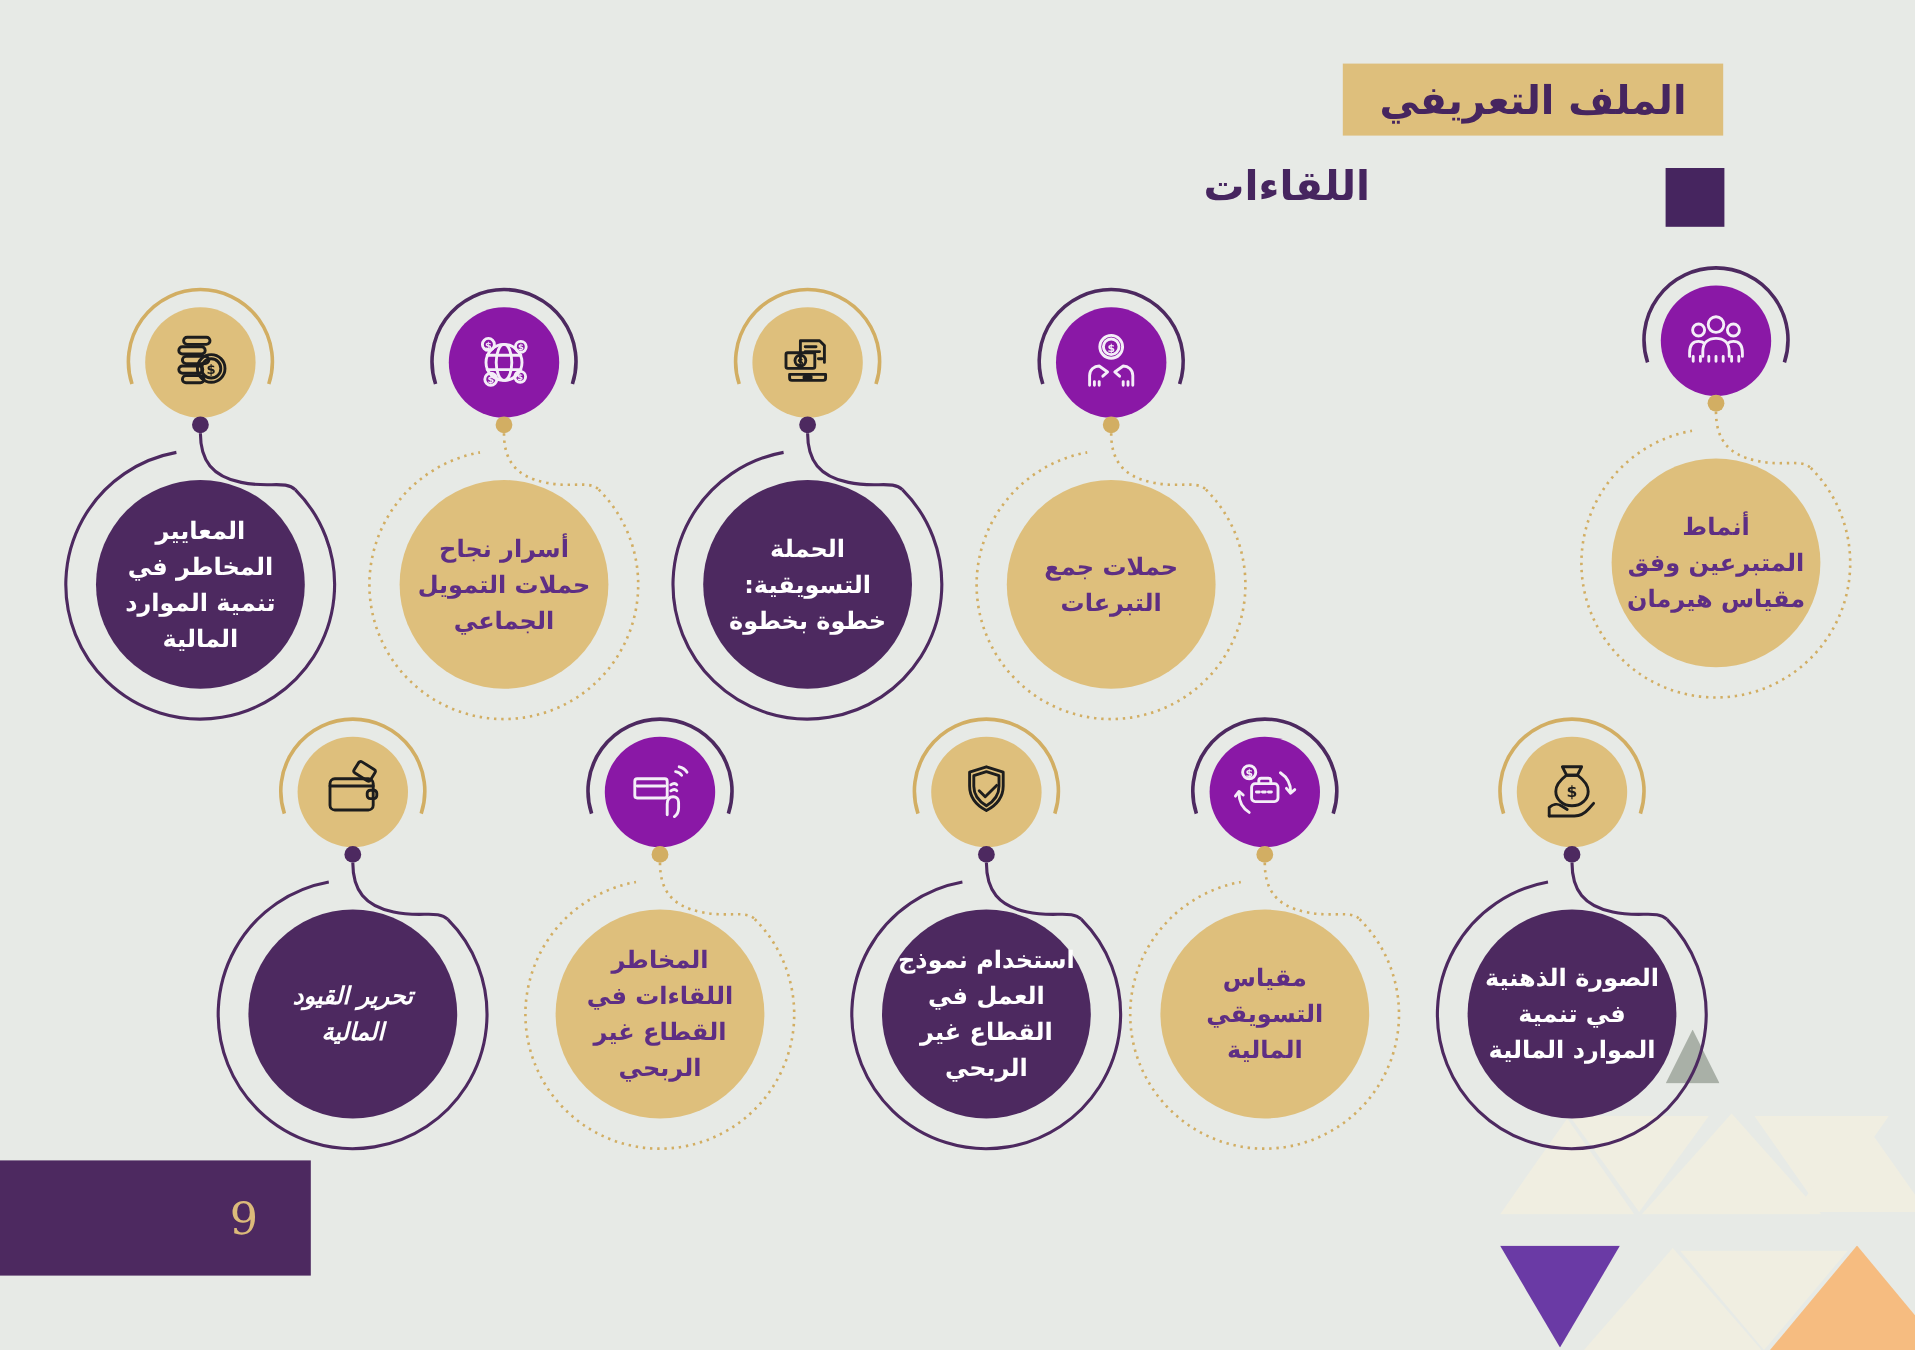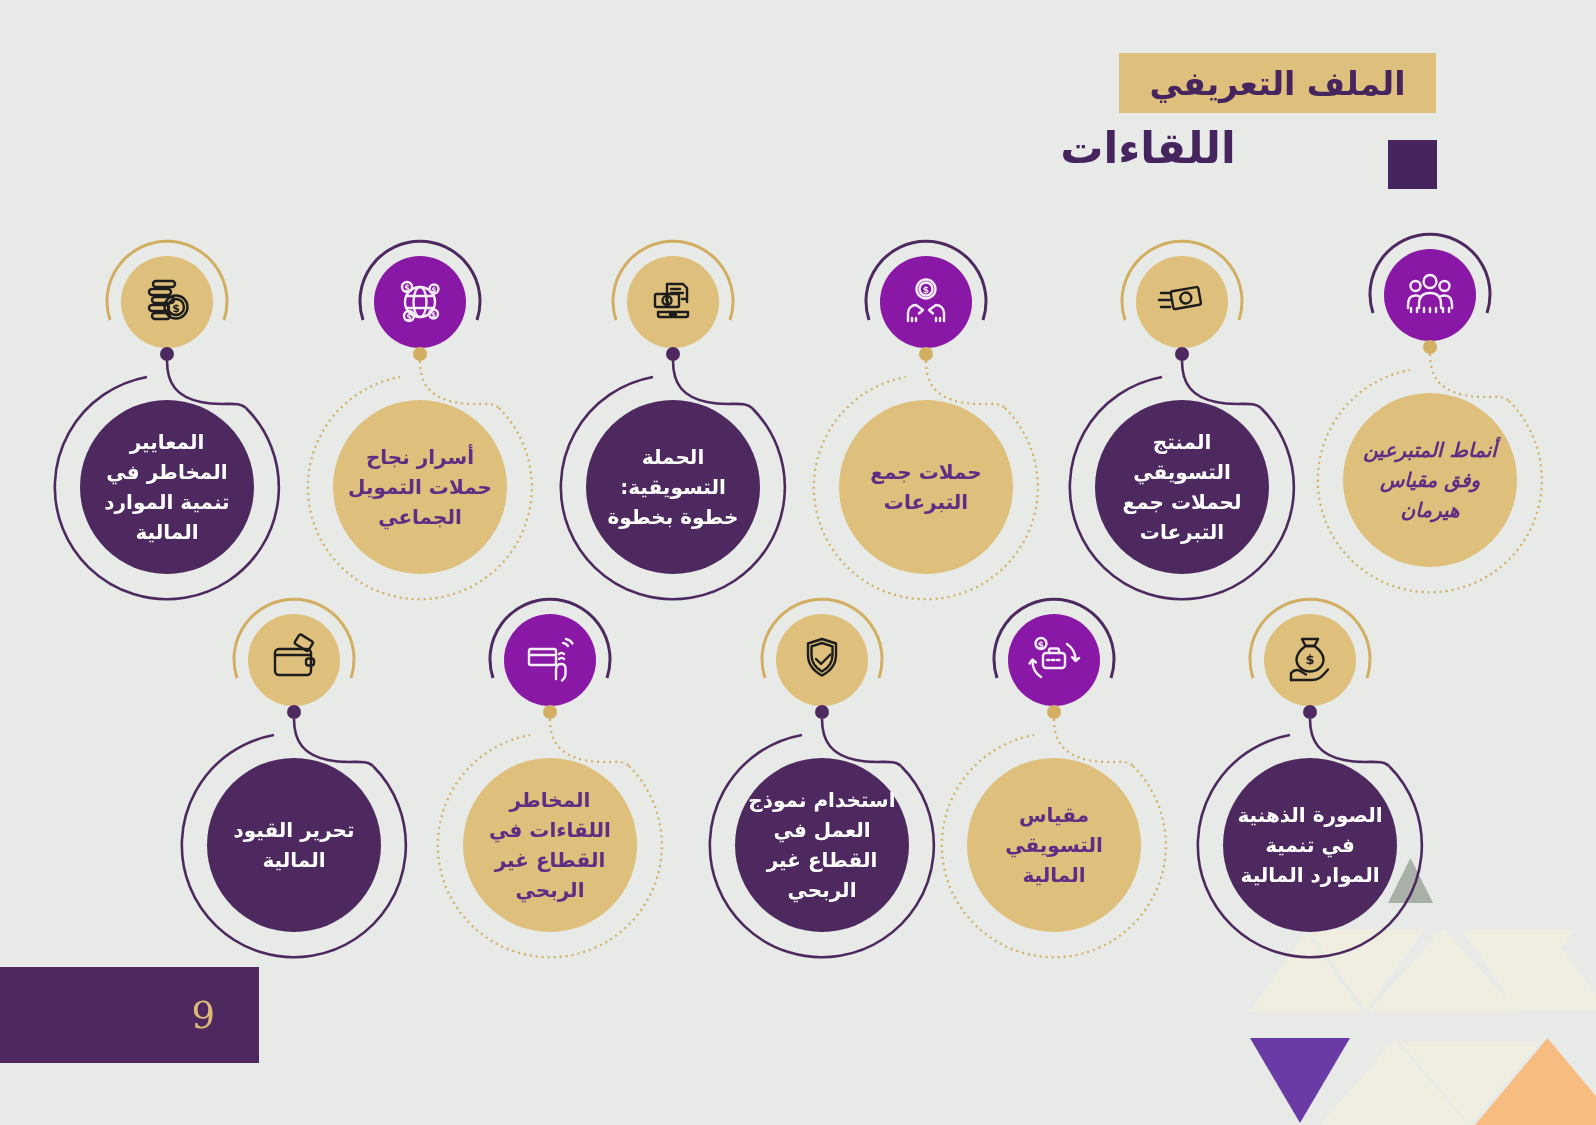--- a/index.html
+++ b/index.html
@@ -11,22 +11,22 @@
   .stage{position:absolute;inset:0;}
 
   
   .kicker{
     position:absolute;left:1119px;top:53px;width:317px;height:60px;
     background:var(--tan,#debf7c);display:flex;align-items:center;justify-content:center;
     z-index:3;
   }
   .kicker span{font-size:33px;font-weight:bold;color:var(--ink,#46255f);}
   .title{
-    position:absolute;left:1003px;top:123px;width:290px;text-align:center;
-    font-size:43px;font-weight:bold;color:var(--ink,#46255f);z-index:3;
+    position:absolute;left:1003px;top:136px;width:290px;text-align:left;
+    font-size:34px;font-weight:bold;color:var(--ink,#46255f);z-index:3;
   }
   .title-square{
     position:absolute;left:1388px;top:140px;width:49px;height:49px;
     background:var(--ink,#46255f);z-index:3;
   }
 
   
   .item{position:absolute;width:260px;height:400px;z-index:2;}
   .item svg.link{position:absolute;left:0;top:0;width:260px;height:400px;}
   .glyph{position:absolute;left:102px;top:42px;width:56px;height:56px;
@@ -180,41 +180,22 @@
       <text x="28" y="19" font-size="9">$</text>
       <path d="M10,47 v-8 c0,-5 4,-8 8,-8 l7,5 -4,3.5"></path>
       <path d="M46,47 v-8 c0,-5 -4,-8 -8,-8 l-7,5 4,3.5"></path>
       <path d="M14,47 v-3 M18,47 v-3 M38,47 v-3 M42,47 v-3"></path>
     </svg>
     <div class="bubble">
       <div class="label" dir="rtl">حملات جمع التبرعات</div>
     </div>
   </div>
 
-  <div class="item va" style="left:1052px;top:232px;">
-    <svg class="link" viewBox="0 0 260 400">
-      <path class="arc-top" d="M73,88 A60,60 0 1 1 187,88"></path>
-      <circle class="icon-bg" cx="130" cy="70" r="46"></circle>
-      <circle class="dot" cx="130" cy="122" r="7"></circle>
-      <path class="conn" d="M130,129 C130,152 140,165 164,170 C186,175 201,168 209,176"></path>
-      <path class="ring" d="M209,176 A112,112 0 1 1 110,145"></path>
-    </svg>
-    <svg class="glyph" viewBox="0 0 56 56">
-      <g transform="rotate(-10 32 25)">
-        <rect x="18" y="15" width="28" height="18" rx="2"></rect>
-        <circle cx="32" cy="24" r="5.5"></circle>
-      </g>
-      <path d="M7,19 h9 M5,26 h11 M7,33 h9"></path>
-    </svg>
-    <div class="bubble">
-      <div class="label" dir="rtl">المنتج التسويقي لحملات جمع التبرعات</div>
-    </div>
-  </div>
-
-  <div class="item vb" style="left:1300px;top:225px;font-style:italic;">
+
+  <div class="item vb" style="left:1300px;top:214px;">
     <svg class="link" viewBox="0 0 260 400">
       <path class="arc-top" d="M73,88 A60,60 0 1 1 187,88"></path>
       <circle class="icon-bg" cx="130" cy="70" r="46"></circle>
       <circle class="dot" cx="130" cy="122" r="7"></circle>
       <path class="conn" d="M130,129 C130,152 140,165 164,170 C186,175 201,168 209,176"></path>
       <path class="ring" d="M209,176 A112,112 0 1 1 110,145"></path>
     </svg>
     <svg class="glyph" viewBox="0 0 56 56">
       <circle cx="28" cy="14.5" r="6.5"></circle>
       <path d="M17,41 v-4 c0,-8 5,-11 11,-11 s11,3 11,11 v4"></path>
@@ -222,21 +203,21 @@
       <path d="M6,41 v-3 c0,-7 3.5,-9.5 7.5,-9.5 c2,0 3.7,0.6 5,1.7"></path>
       <circle cx="42.5" cy="19" r="5"></circle>
       <path d="M50,41 v-3 c0,-7 -3.5,-9.5 -7.5,-9.5 c-2,0 -3.7,0.6 -5,1.7"></path>
       <path d="M9,41 v4 M15,41 v4 M22,41 v4 M28,41 v4 M34,41 v4 M41,41 v4 M47,41 v4"></path>
     </svg>
     <div class="bubble">
       <div class="label" dir="rtl">أنماط المتبرعين وفق مقياس هيرمان</div>
     </div>
   </div>
 
-  <div class="item va" style="left:164px;top:590px;">
+  <div class="item va" style="left:164px;top:590px;font-style:italic;">
     <svg class="link" viewBox="0 0 260 400">
       <path class="arc-top" d="M73,88 A60,60 0 1 1 187,88"></path>
       <circle class="icon-bg" cx="130" cy="70" r="46"></circle>
       <circle class="dot" cx="130" cy="122" r="7"></circle>
       <path class="conn" d="M130,129 C130,152 140,165 164,170 C186,175 201,168 209,176"></path>
       <path class="ring" d="M209,176 A112,112 0 1 1 110,145"></path>
     </svg>
     <svg class="glyph" viewBox="0 0 56 56">
       <g transform="rotate(32 37 12)">
           <rect x="29" y="5" width="16" height="11" rx="2"></rect>

